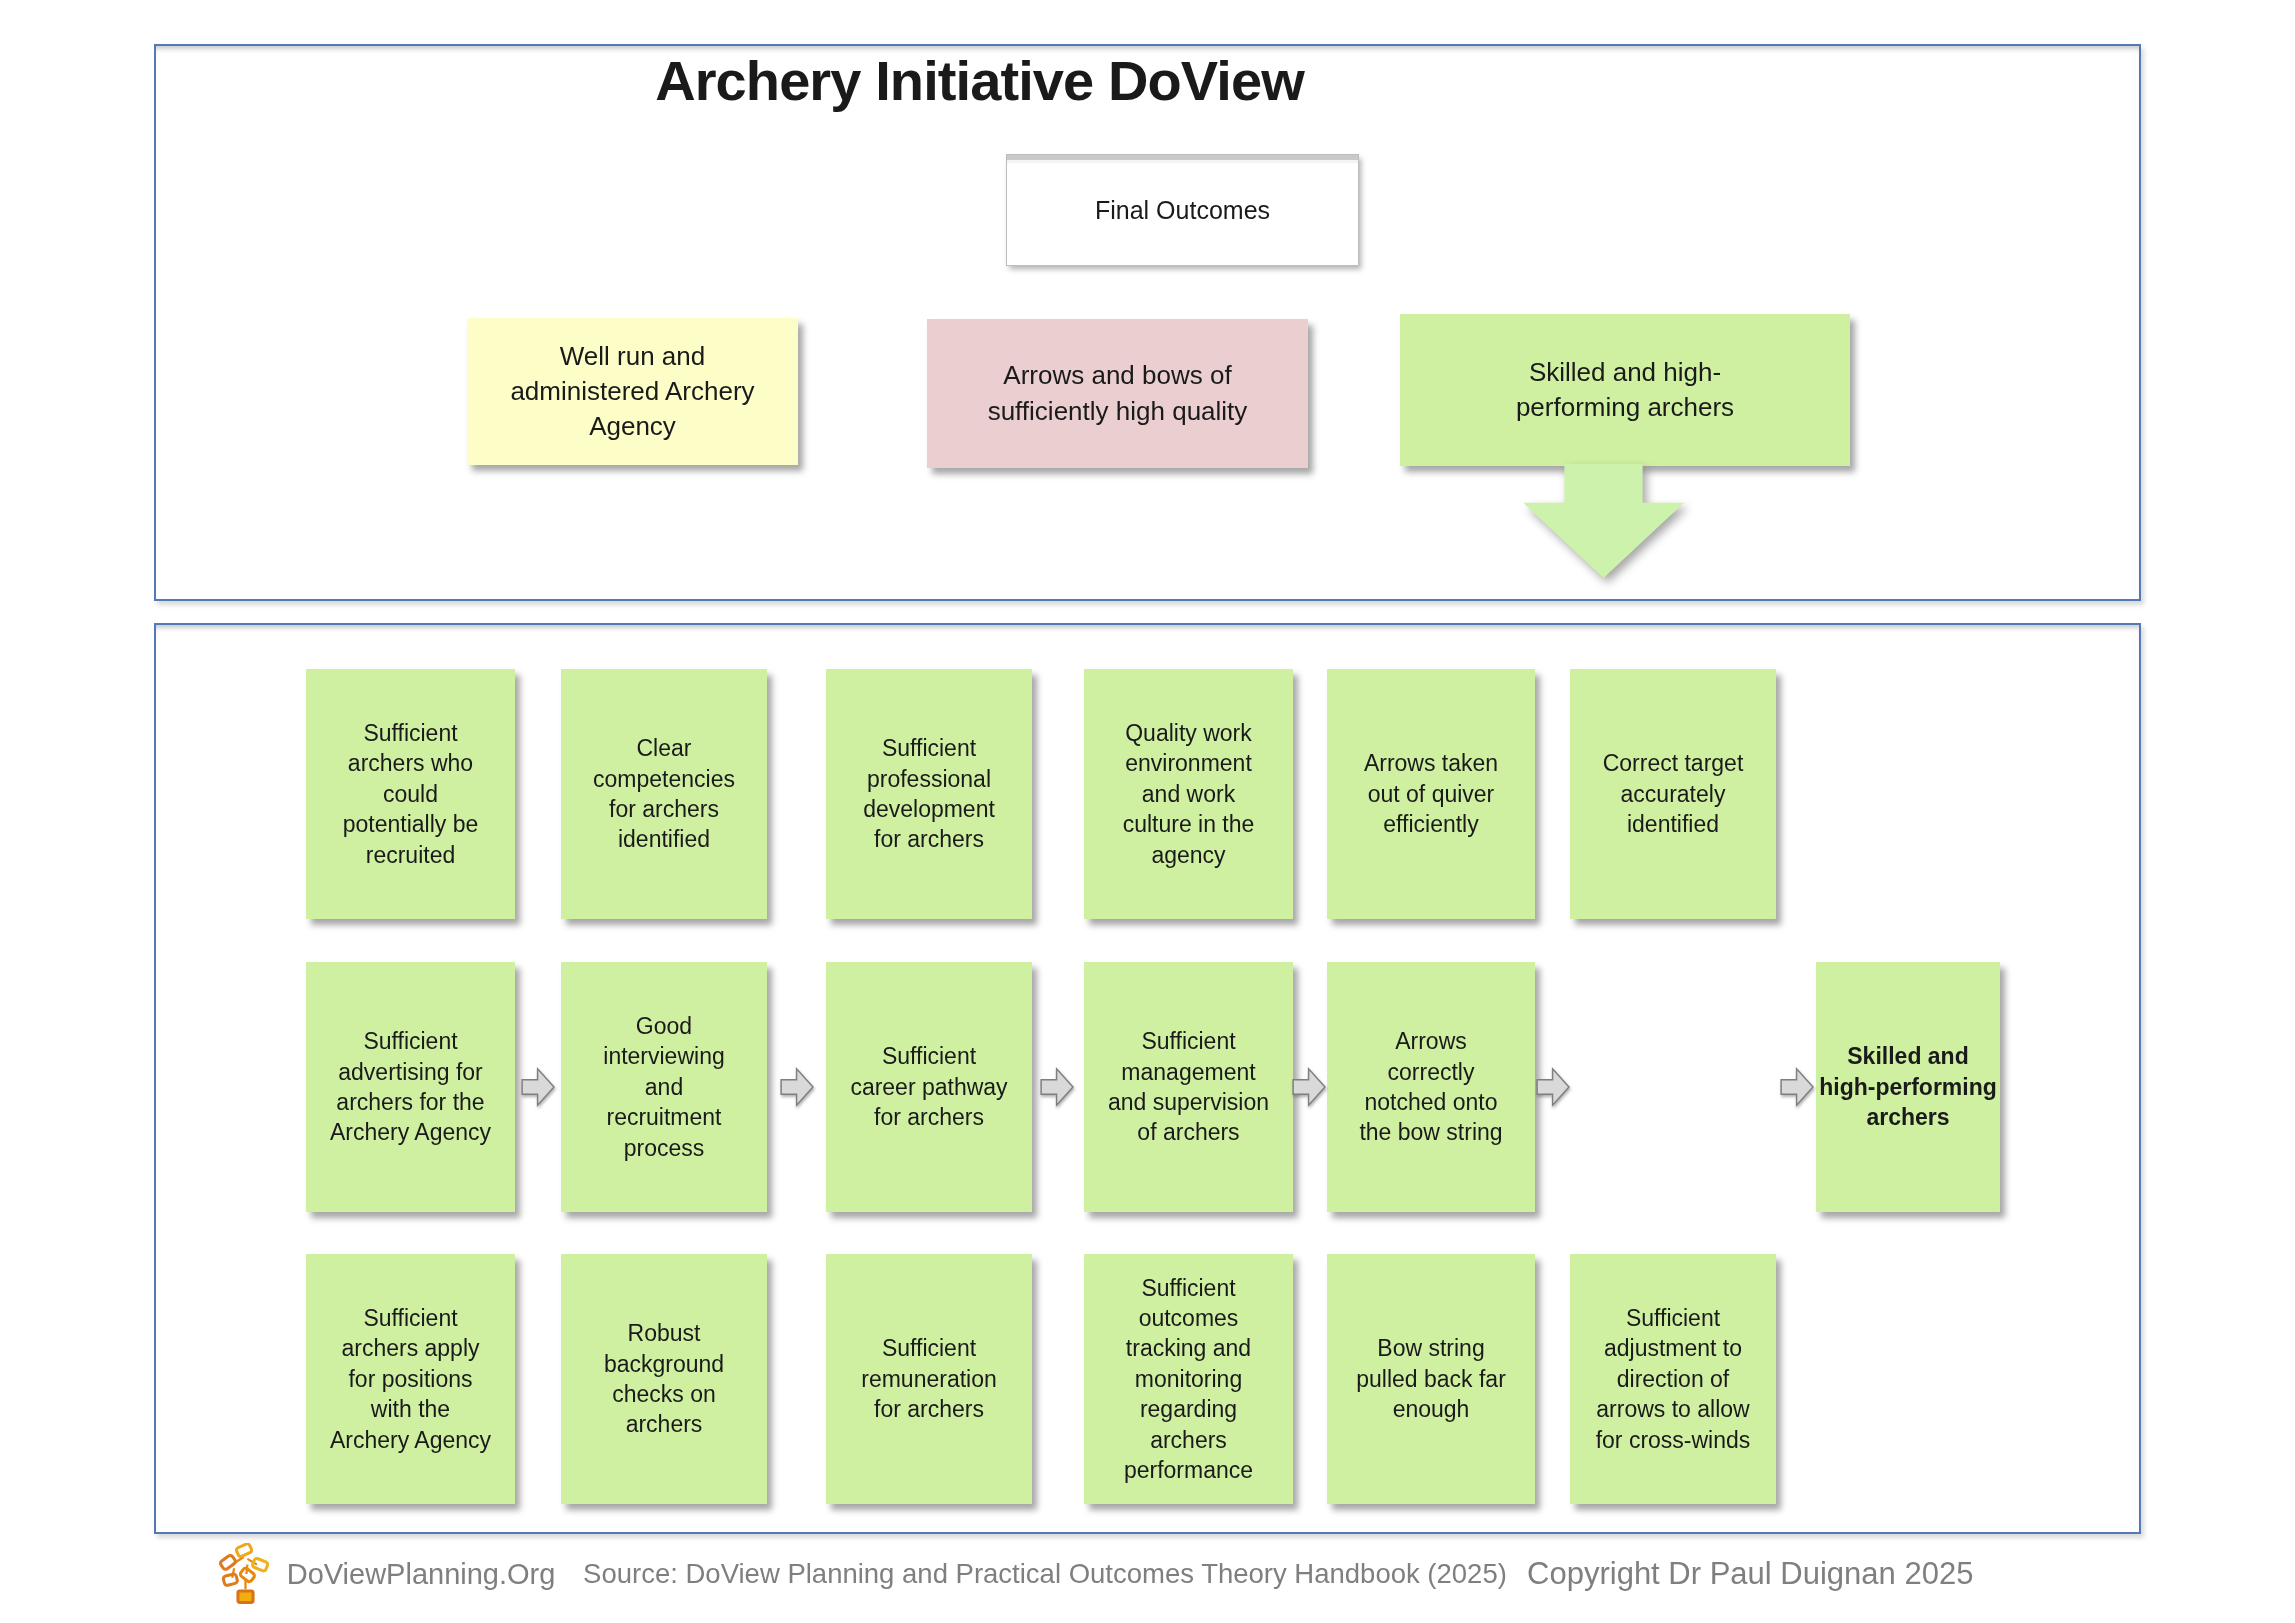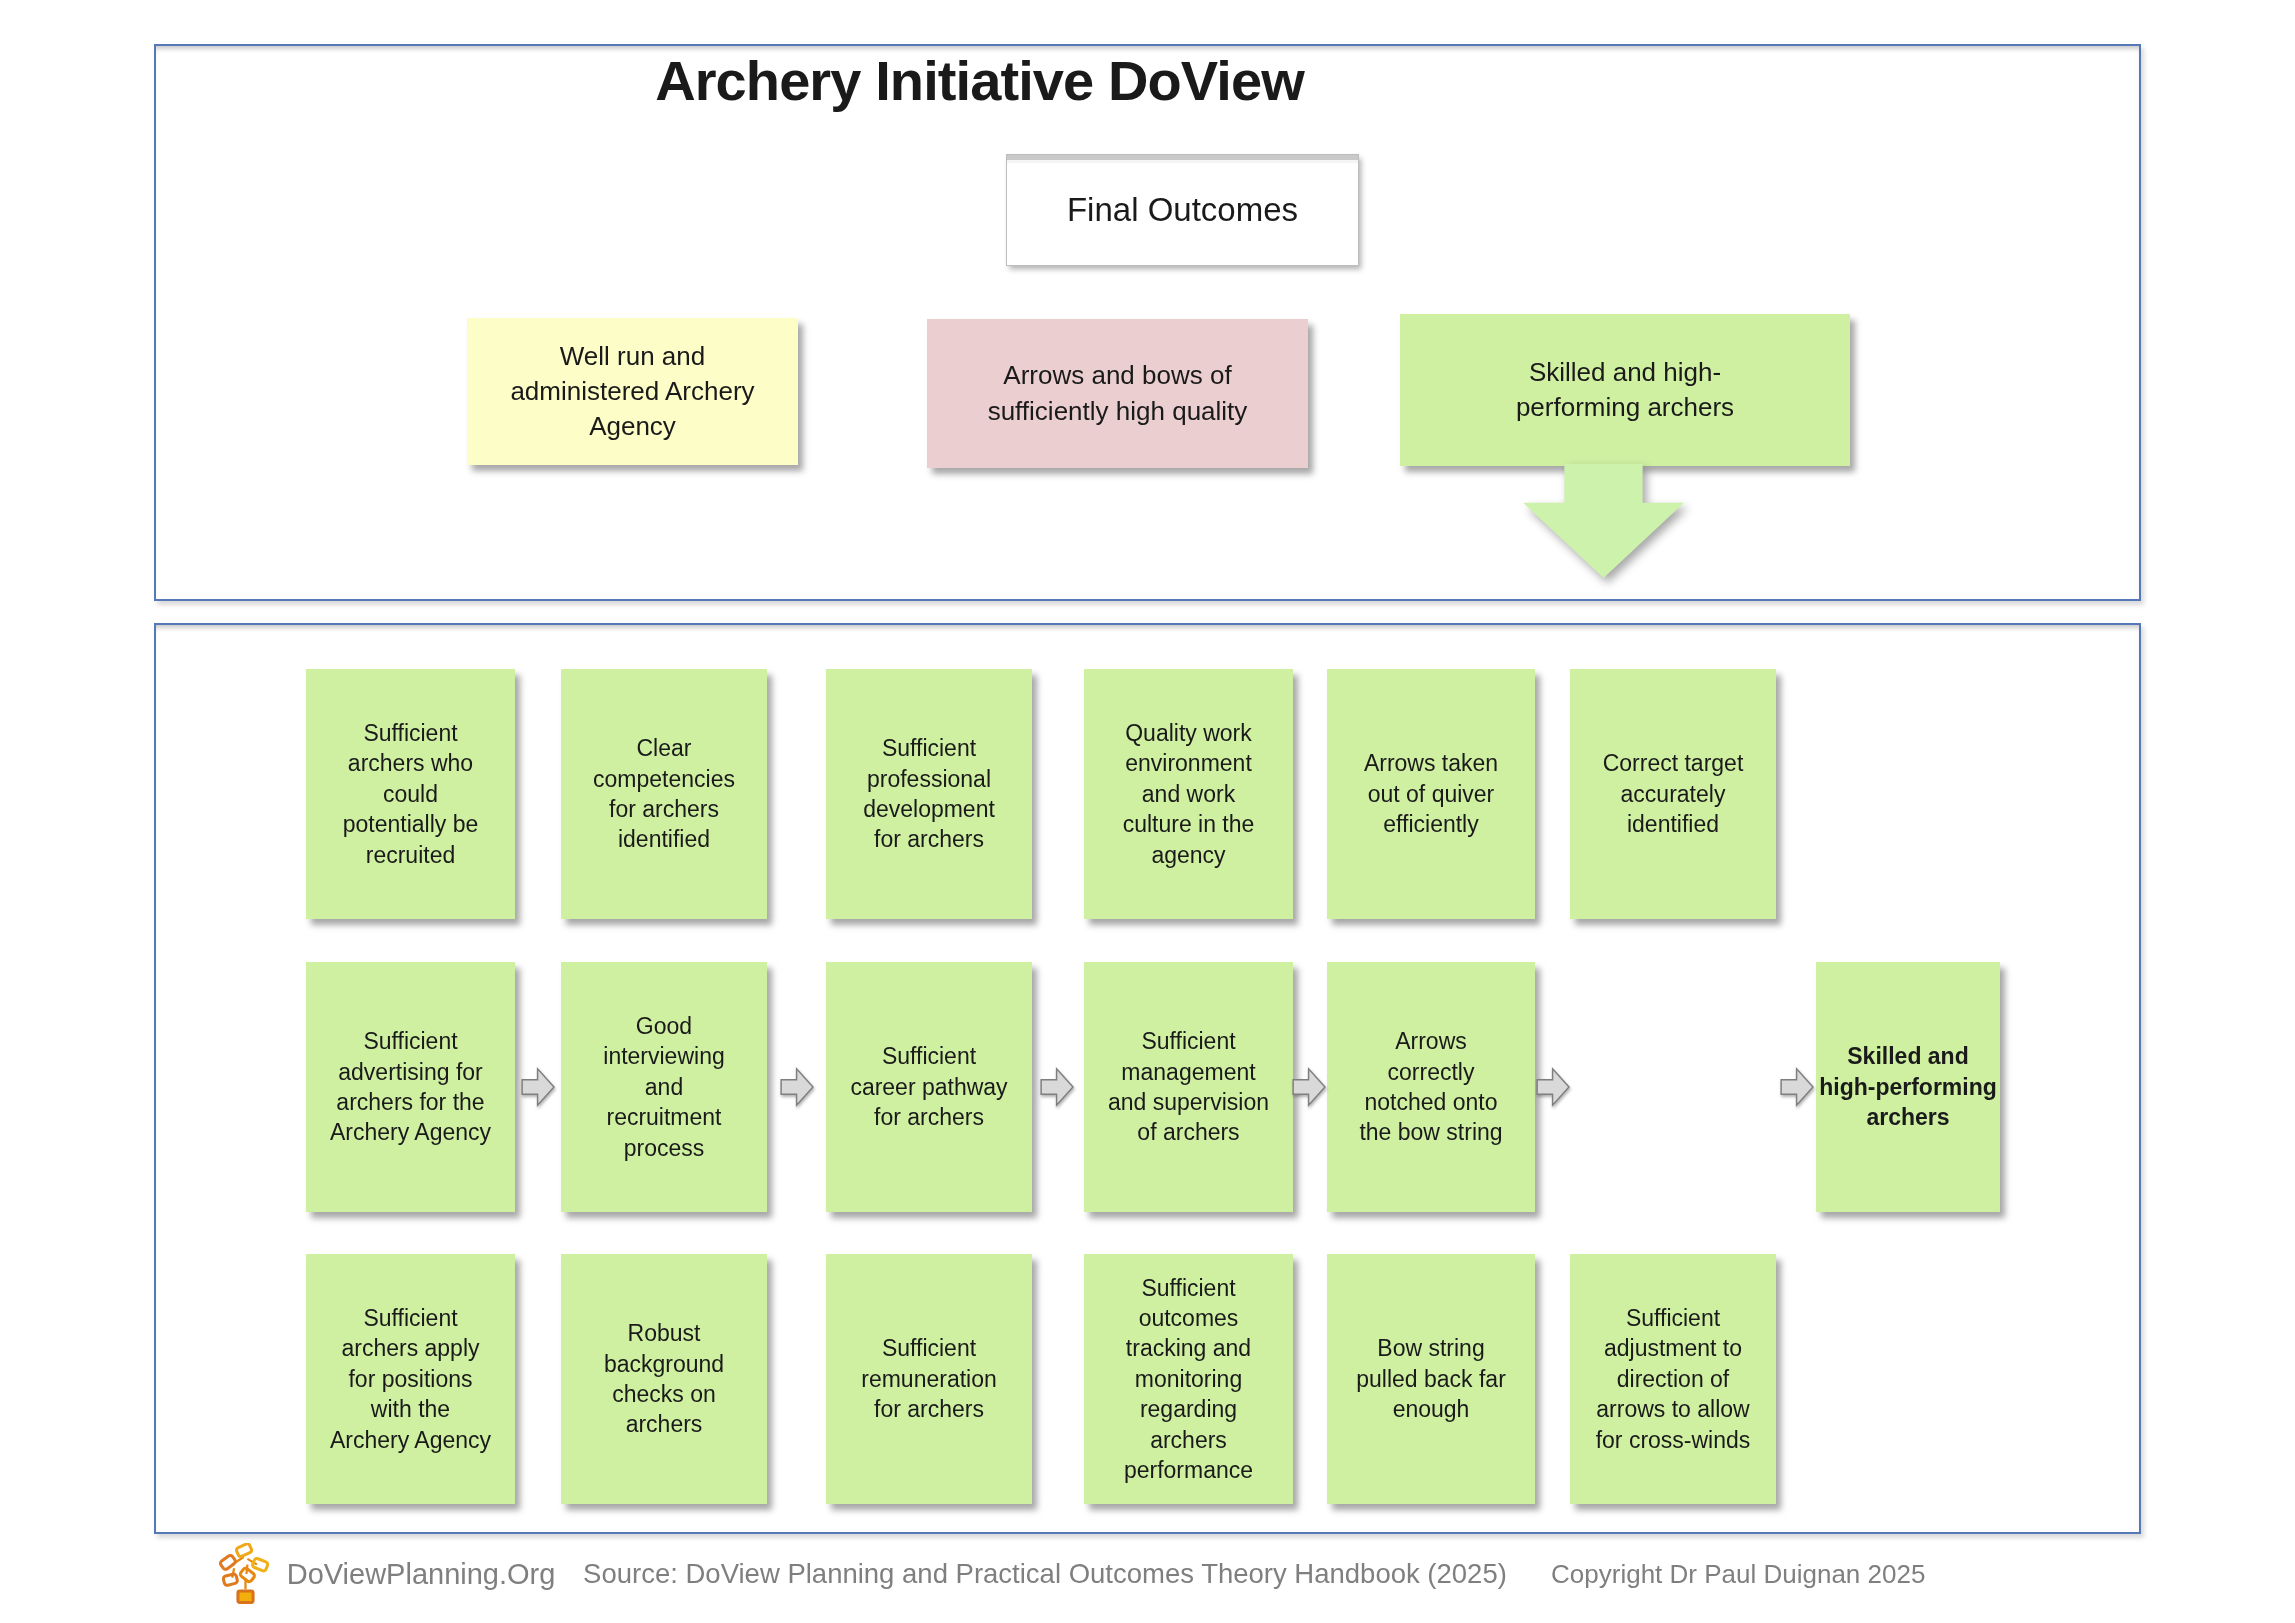--- a/index.html
+++ b/index.html
@@ -11,21 +11,21 @@
   #top-panel{left:154px;top:44px;width:1987px;height:557px;}
   #bottom-panel{left:154px;top:623px;width:1987px;height:911px;}
 
   .page-title{position:absolute;left:154px;top:48px;width:1651px;text-align:center;
               font-size:56px;font-weight:bold;letter-spacing:-0.9px;}
 
   .final-outcomes{position:absolute;left:1006px;top:154px;width:353px;height:112px;
                   background:linear-gradient(#c9c9c9 0 4.6px,#f4f4f4 4.6px 8.3px,#ffffff 8.3px);
                   border:1.8px solid #bdbdbd;box-sizing:border-box;
                   box-shadow:2.8px 3.7px 5.5px rgba(0,0,0,0.3);
-                  display:flex;align-items:center;justify-content:center;font-size:33px;}
+                  display:flex;align-items:center;justify-content:center;font-size:25px;}
 
   .box{position:absolute;display:flex;align-items:center;justify-content:center;
        text-align:center;white-space:pre-line;box-sizing:border-box;
        box-shadow:4.6px 5.5px 6.4px rgba(0,0,0,0.35);}
   .top-box{font-size:26px;line-height:1.35;}
   #box-yellow{left:467px;top:318px;width:331px;height:147px;background:#fdfdc8;}
   #box-pink{left:927px;top:319px;width:381px;height:149px;background:#ebcfd0;}
   #box-green-top{left:1400px;top:314px;width:450px;height:152px;background:#cff0a1;}
 
   .grid-box{background:#cff0a1;font-size:23px;line-height:1.32;width:209px;height:250px;}
@@ -33,21 +33,21 @@
 
   .big-arrow{position:absolute;left:1523px;top:464px;width:161px;height:116px;
              filter:drop-shadow(4.6px 5.5px 4.6px rgba(0,0,0,0.35));}
   .small-arrow{position:absolute;width:35px;height:40px;top:1067px;
                filter:drop-shadow(1.8px 2.8px 1.8px rgba(0,0,0,0.3));}
 
   #footer{position:absolute;left:219px;top:1541px;height:66px;display:flex;
           align-items:center;gap:14.7px;color:#7f7f7f;}
   #footer .brand{font-size:29px;margin-right:13px;color:#7f7f7f;text-decoration:none;}
   #footer .source{font-size:27.5px;margin-right:5.5px;}
-  #footer .copyright{font-size:26px;margin-left:24px;}
+  #footer .copyright{font-size:31px;}
 </style>
 </head>
 <body>
 
 <div id="page">
 
   <div id="top-panel" class="panel"></div>
 
   <div class="page-title">Archery Initiative DoView</div>
 

